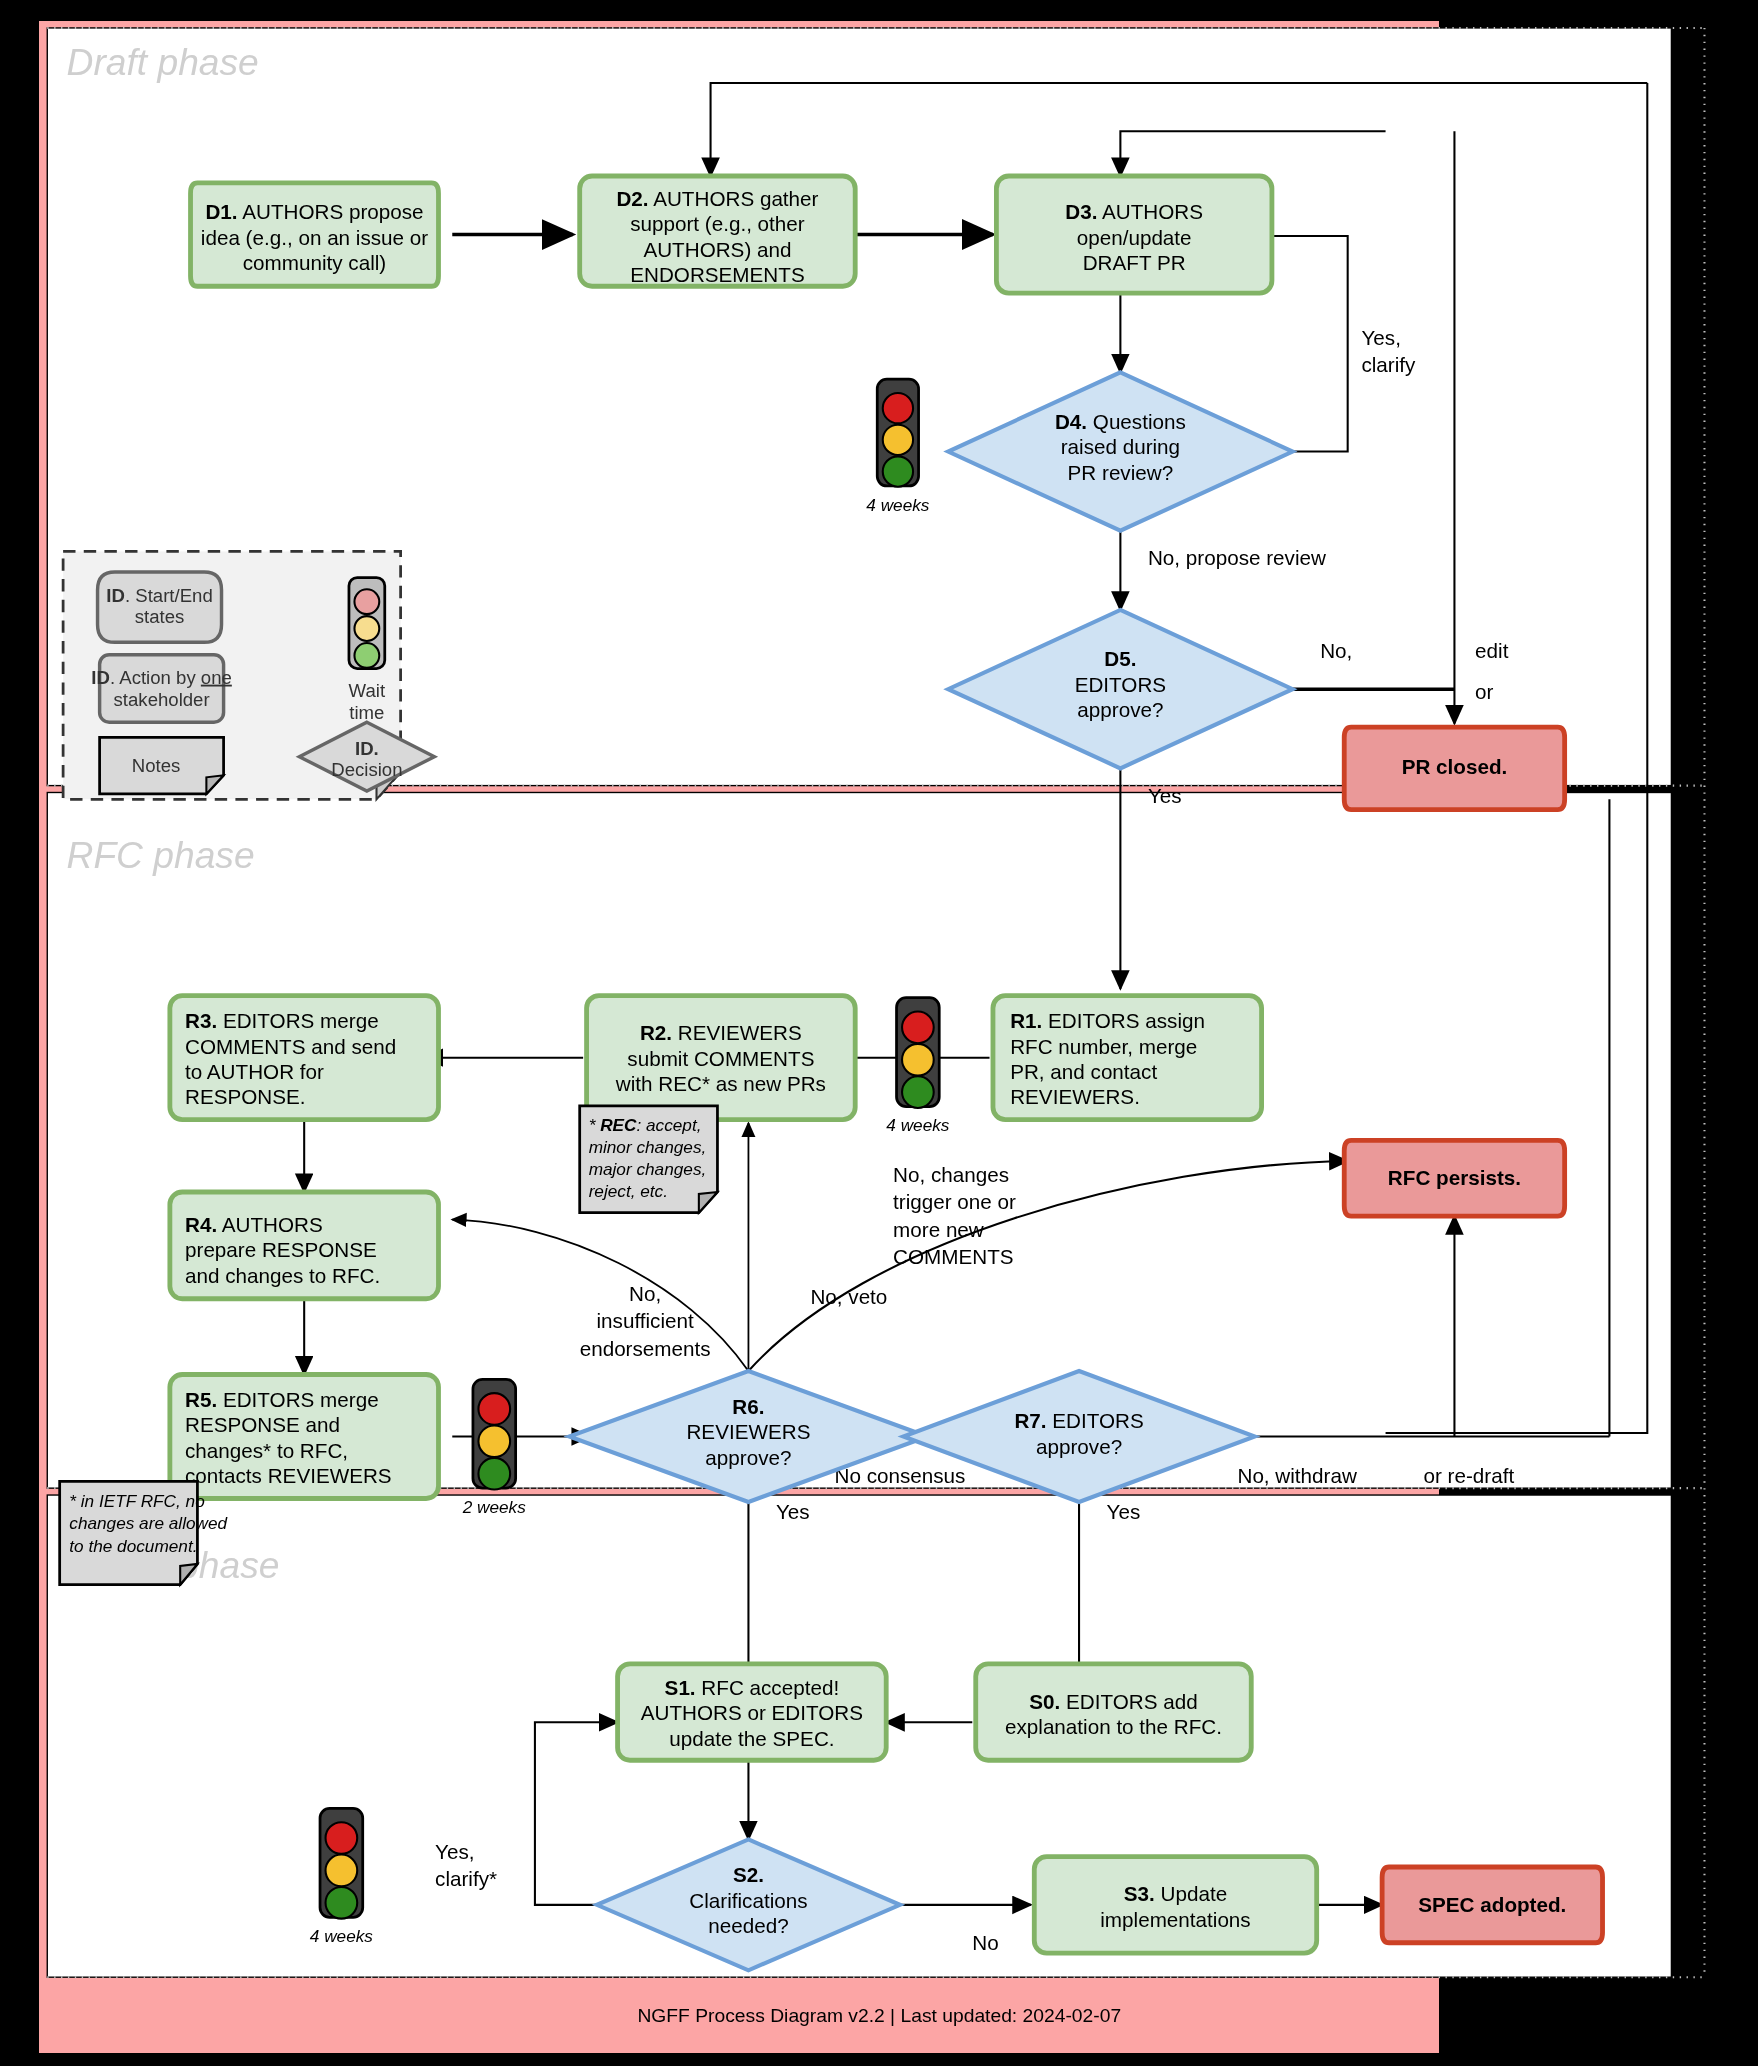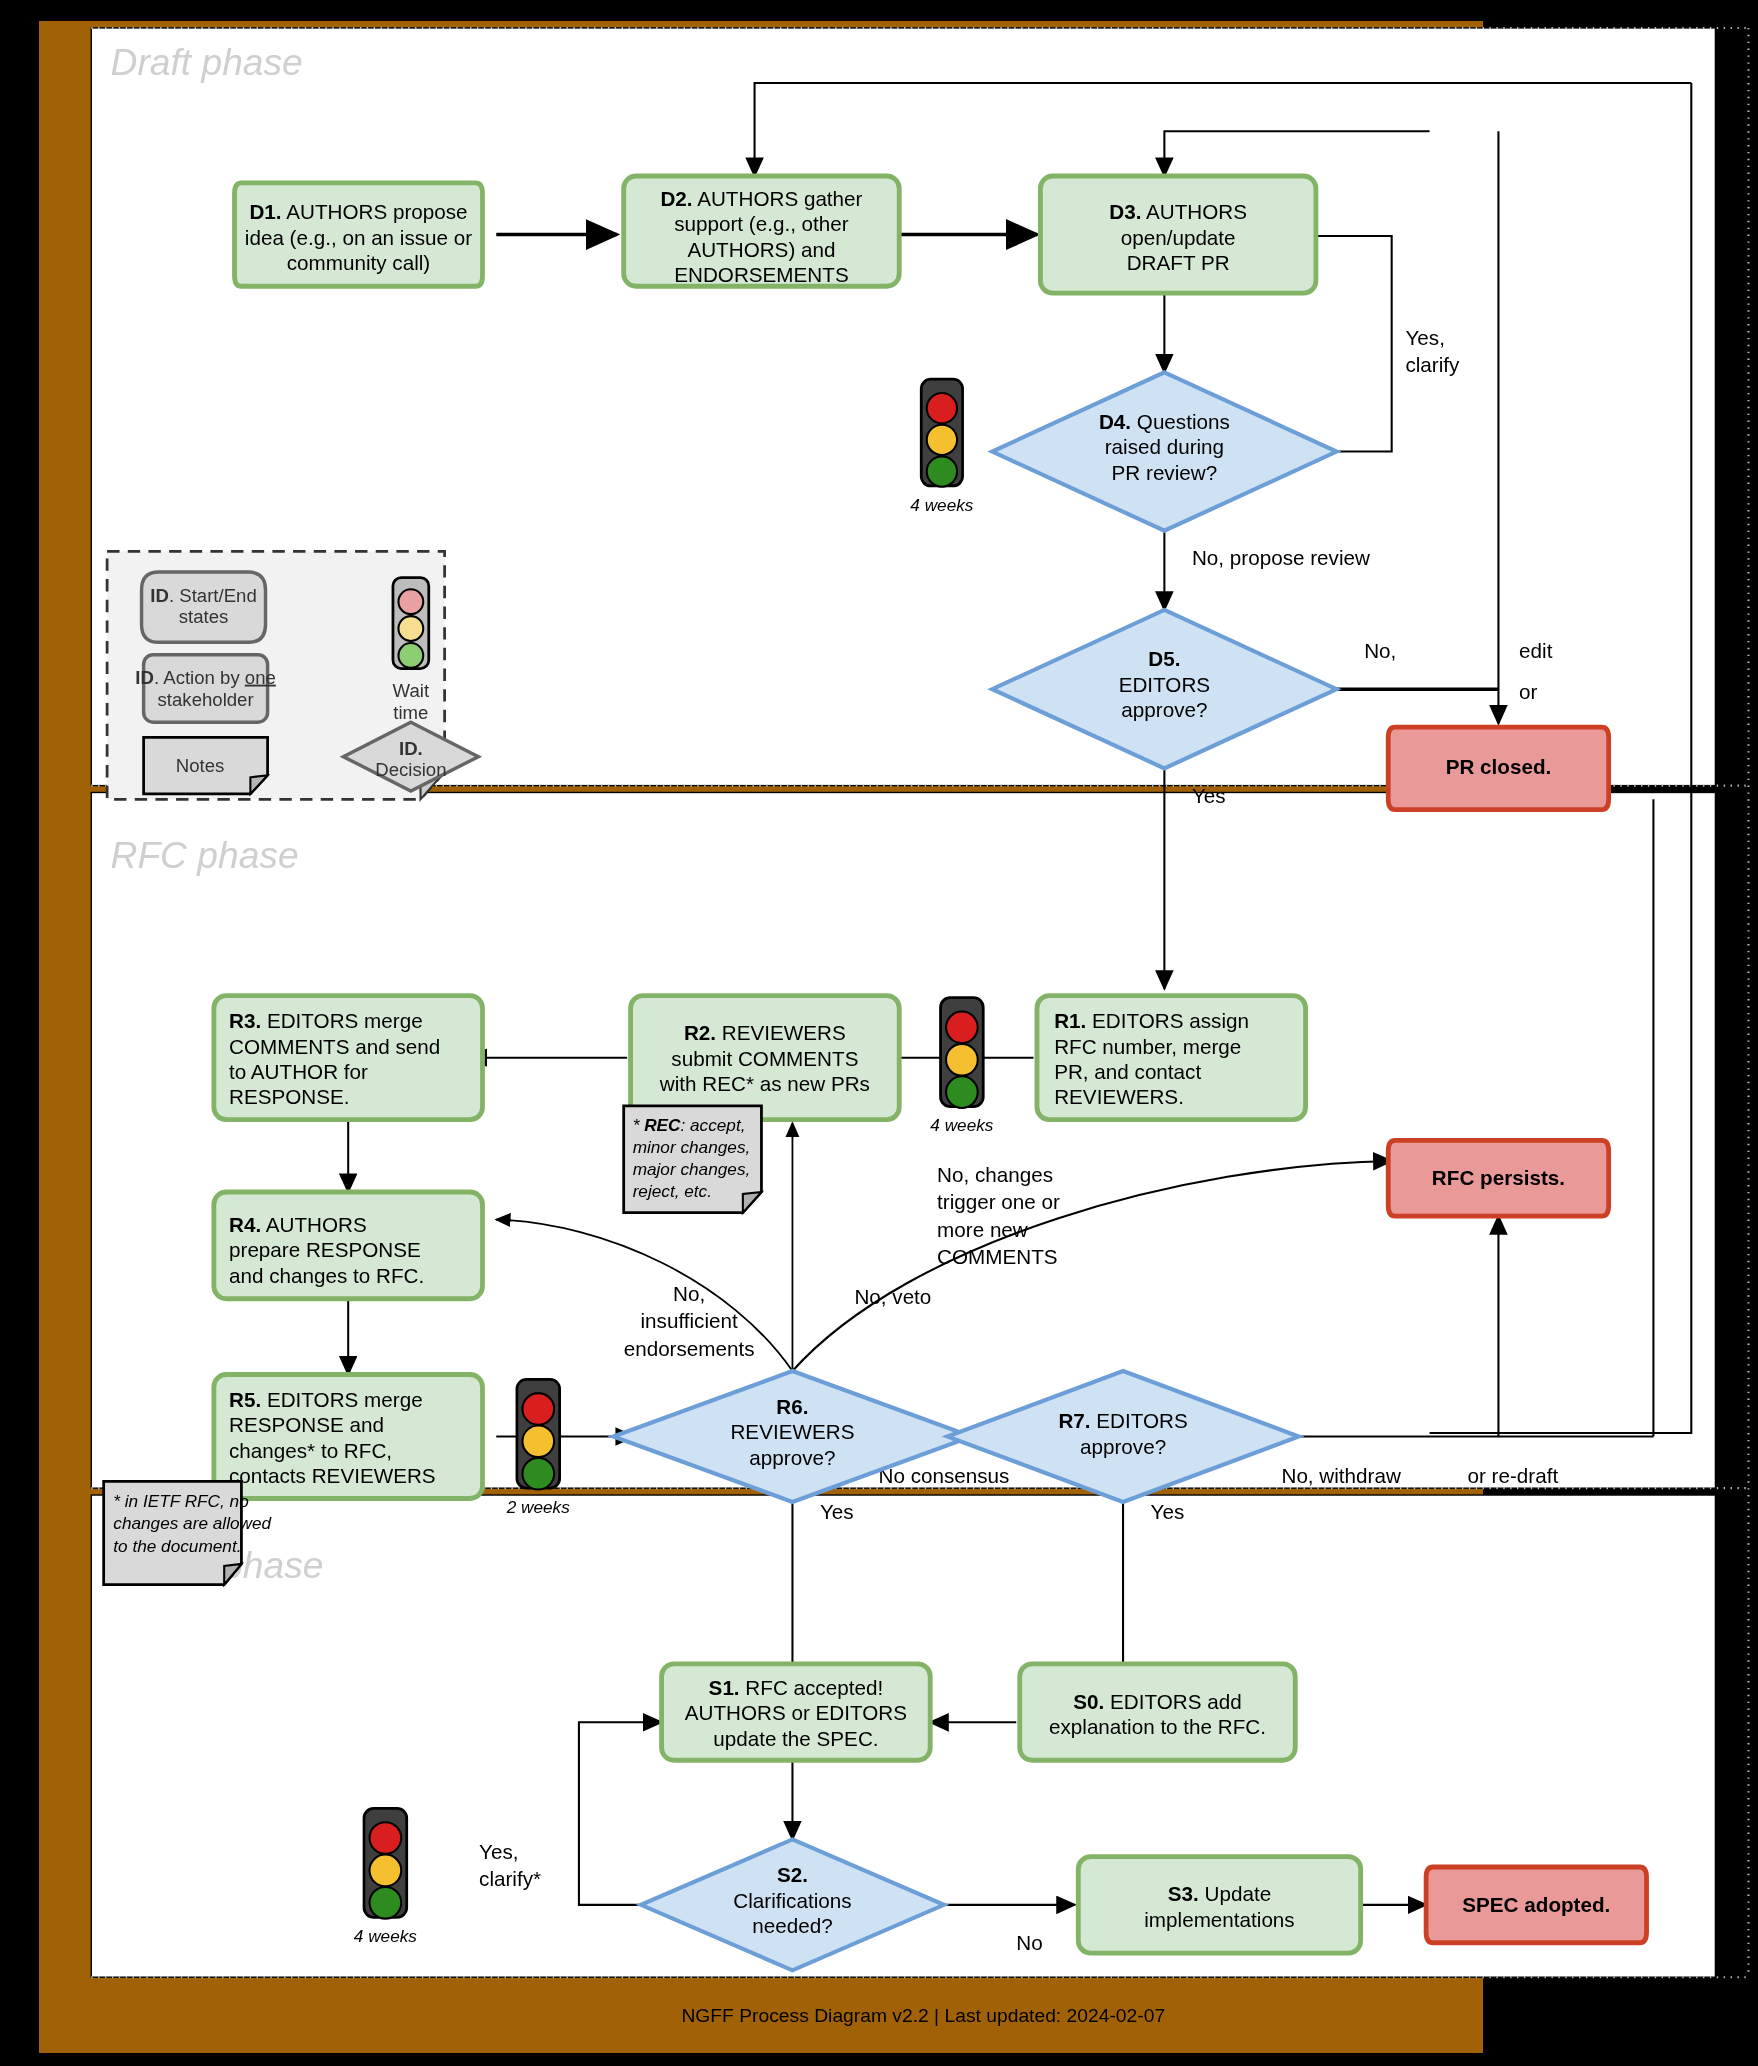--- a/index.html
+++ b/index.html
@@ -1,18 +1,18 @@
 <!DOCTYPE html>
 <html style="font-size:11px"><head>
 <meta charset="utf-8">
 <style>
   html,body{margin:0;padding:0;background:#000;}
   body{font-family:"Liberation Sans",sans-serif;}
   #stage{position:relative;width:1759px;height:2066px;background:#000;overflow:hidden;}
-  #canvas{position:absolute;left:39px;top:20.7px;width:1400px;height:2032px;background:#a16207;padding-left:44px;}
+  #canvas{position:absolute;left:39px;top:20.7px;width:1400px;height:2032px;background:#fca5a5;}
   svg{display:block;}
   .nodeText{font-family:"Liberation Sans",sans-serif;font-size:30px;fill:#000;}
   .nodeText .b{font-weight:bold;}
   .edgeLabel{font-family:"Liberation Sans",sans-serif;font-size:30px;fill:#000;}
   .phaseLabel{font-family:"Liberation Sans",sans-serif;font-size:54px;fill:#cfcfcf;font-style:italic;}
   .noteText{font-family:"Liberation Sans",sans-serif;font-size:25px;fill:#000;font-style:italic;}
   .legendText{font-family:"Liberation Sans",sans-serif;font-size:27px;fill:#333;}
   .waitText{font-family:"Liberation Sans",sans-serif;font-size:25px;fill:#000;font-style:italic;}
   .footerText{font-family:"Liberation Sans",sans-serif;font-size:28px;fill:#000;}
   .edge{stroke:#000;fill:none;stroke-width:3;}

